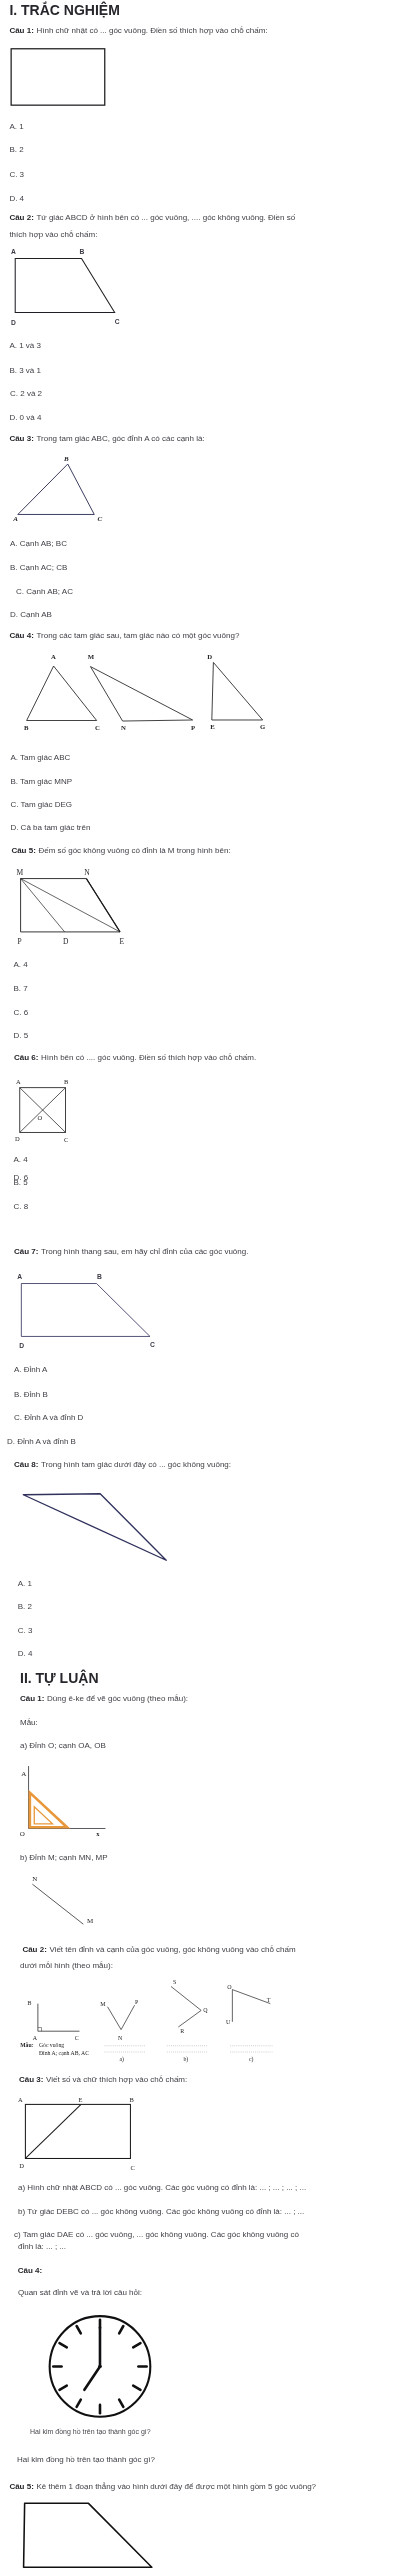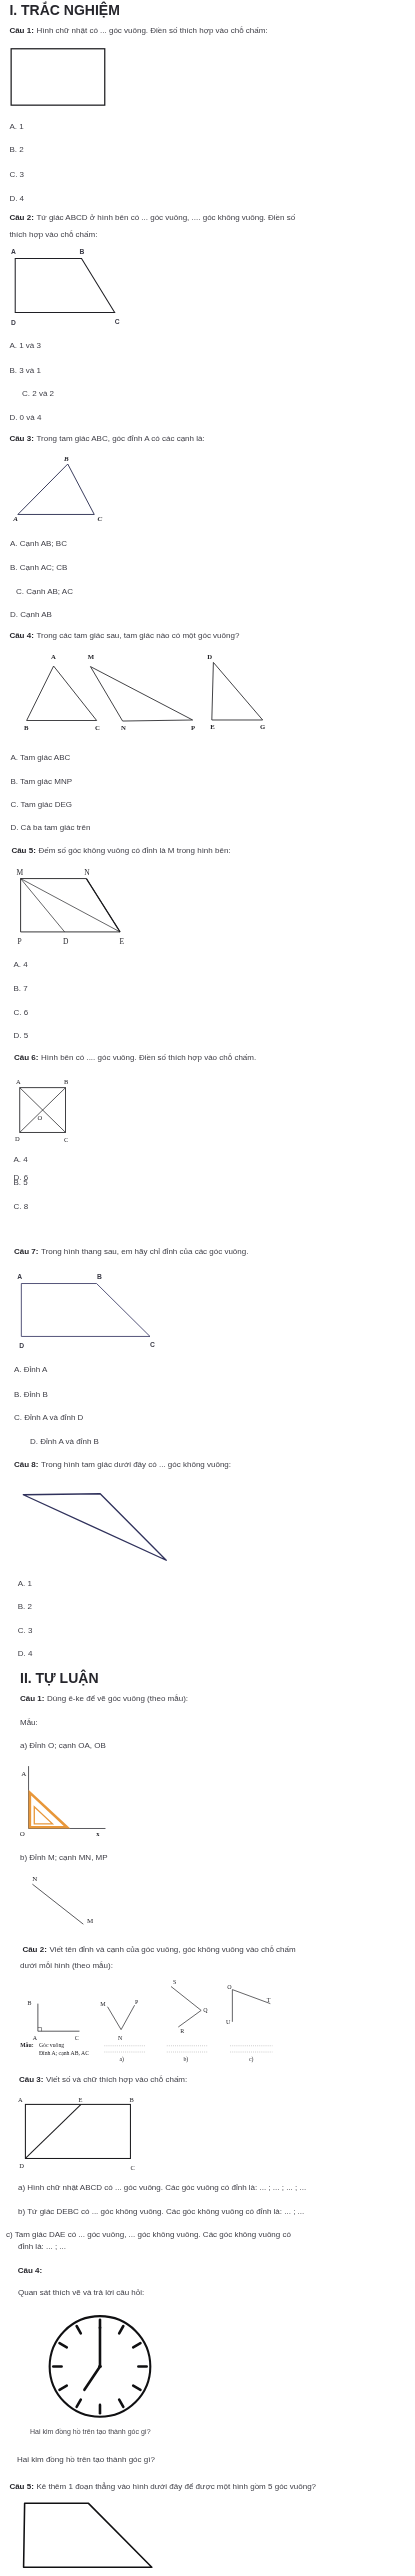--- a/index.html
+++ b/index.html
@@ -35,21 +35,21 @@
   <div class="t" style="top:229px;left:9.4px">thích hợp vào chỗ chấm:</div>
   <svg style="left:9.4px;top:244px" width="115" height="85" viewBox="0 0 222 164">
     <path d="M12,28 L140,28 L204,132 L12,132 Z" fill="none" stroke="#1f1f24" stroke-width="2"></path>
     <text class="sans" x="4" y="20" font-size="13">A</text>
     <text class="sans" x="136" y="20" font-size="13">B</text>
     <text class="sans" x="4" y="156" font-size="13">D</text>
     <text class="sans" x="204" y="155" font-size="13">C</text>
   </svg>
   <div class="t" style="top:340px;left:9.4px">A. 1 và 3</div>
   <div class="t" style="top:365px;left:9.4px">B. 3 và 1</div>
-  <div class="t" style="top:388px;left:22px">C. 2 và 2</div>
+  <div class="t" style="top:388px;left:10px">C. 2 và 2</div>
   <div class="t" style="top:412px;left:9.4px">D. 0 và 4</div>
 
   <div class="t" style="top:433px;left:9.4px"><b>Câu 3:</b><span>Trong tam giác ABC, góc đỉnh A có các cạnh là:</span></div>
   <svg style="left:9.4px;top:453px" width="104" height="73" viewBox="0 0 200 140">
     <path d="M113,21 L17,118 L164,118 Z" fill="none" stroke="#2d3053" stroke-width="1.8"></path>
     <text class="seri" x="106" y="16" font-size="13.5">B</text>
     <text class="seri" x="8" y="131" font-size="13.5">A</text>
     <text class="seri" x="170" y="131" font-size="13.5">C</text>
   </svg>
   <div class="t" style="top:538px;left:10px">A. Cạnh AB; BC</div>
@@ -114,21 +114,21 @@
   <svg style="left:13.5px;top:1269px" width="148" height="83" viewBox="0 0 285 160">
     <path d="M14,28 L159,28 L262,130 L14,130 Z" fill="none" stroke="#3d3d68" stroke-width="1.7"></path>
     <text class="sans" x="6" y="19" font-size="13">A</text>
     <text class="sans" x="160" y="19" font-size="13">B</text>
     <text class="sans" x="10" y="153" font-size="13">D</text>
     <text class="sans" x="262" y="151" font-size="13">C</text>
   </svg>
   <div class="t" style="top:1364px;left:14px">A. Đỉnh A</div>
   <div class="t" style="top:1389px;left:14px">B. Đỉnh B</div>
   <div class="t" style="top:1412px;left:14px">C. Đỉnh A và đỉnh D</div>
-  <div class="t" style="top:1436px;left:30px">D. Đỉnh A và đỉnh B</div>
+  <div class="t" style="top:1436px;left:7px">D. Đỉnh A và đỉnh B</div>
 
   <div class="t" style="top:1459px;left:14px"><b>Câu 8:</b><span>Trong hình tam giác dưới đây có ... góc không vuông:</span></div>
   <svg style="left:17px;top:1488px" width="156" height="79" viewBox="0 0 300 152">
     <path d="M12,13 L160,11 L287,139 Z" fill="none" stroke="#30325c" stroke-width="2.6" stroke-linejoin="round" stroke-linecap="round"></path>
   </svg>
   <div class="t" style="top:1578px;left:17.7px">A. 1</div>
   <div class="t" style="top:1601px;left:17.7px">B. 2</div>
   <div class="t" style="top:1625px;left:17.7px">C. 3</div>
   <div class="t" style="top:1648px;left:17.7px">D. 4</div>
 
@@ -200,25 +200,25 @@
     <rect x="20" y="20" width="202" height="104" fill="none" stroke="#1b1b1e" stroke-width="2"></rect>
     <line x1="127" y1="20" x2="20" y2="124" stroke="#1b1b1e" stroke-width="2"></line>
     <text class="ser" x="6" y="16" font-size="12.5">A</text>
     <text class="ser" x="122" y="15" font-size="12.5">E</text>
     <text class="ser" x="220" y="15" font-size="12.5">B</text>
     <text class="ser" x="8" y="142" font-size="12.5">D</text>
     <text class="ser" x="222" y="146" font-size="12.5">C</text>
   </svg>
   <div class="t" style="top:2182px;left:18px">a) Hình chữ nhật ABCD có ... góc vuông. Các góc vuông có đỉnh là: ... ; ... ; ... ; ...</div>
   <div class="t" style="top:2206px;left:18px">b) Tứ giác DEBC có ... góc không vuông. Các góc không vuông có đỉnh là: ... ; ...</div>
-  <div class="t" style="top:2229px;left:6px">c) Tam giác DAE có ... góc vuông, ... góc không vuông. Các góc không vuông có</div>
+  <div class="t" style="top:2229px;left:14px">c) Tam giác DAE có ... góc vuông, ... góc không vuông. Các góc không vuông có</div>
   <div class="t" style="top:2241px;left:18px">đỉnh là: ... ; ...</div>
 
   <div class="t" style="top:2265px;left:17.7px"><b>Câu 4:</b></div>
-  <div class="t" style="top:2287px;left:18px">Quan sát thích vẽ và trả lời câu hỏi:</div>
+  <div class="t" style="top:2287px;left:18px">Quan sát đỉnh vẽ và trả lời câu hỏi:</div>
   <svg style="left:47px;top:2312px" width="107" height="110" viewBox="0 0 206 212">
     <circle cx="102" cy="105" r="97" fill="none" stroke="#101012" stroke-width="4"></circle>
     <g stroke="#101012" stroke-width="5" stroke-linecap="round">
       <line x1="102" y1="15" x2="102" y2="31"></line>
       <line x1="147" y1="27" x2="139" y2="41"></line>
       <line x1="180" y1="60" x2="166" y2="68"></line>
       <line x1="192" y1="105" x2="176" y2="105"></line>
       <line x1="180" y1="150" x2="166" y2="142"></line>
       <line x1="147" y1="183" x2="139" y2="169"></line>
       <line x1="102" y1="195" x2="102" y2="179"></line>

